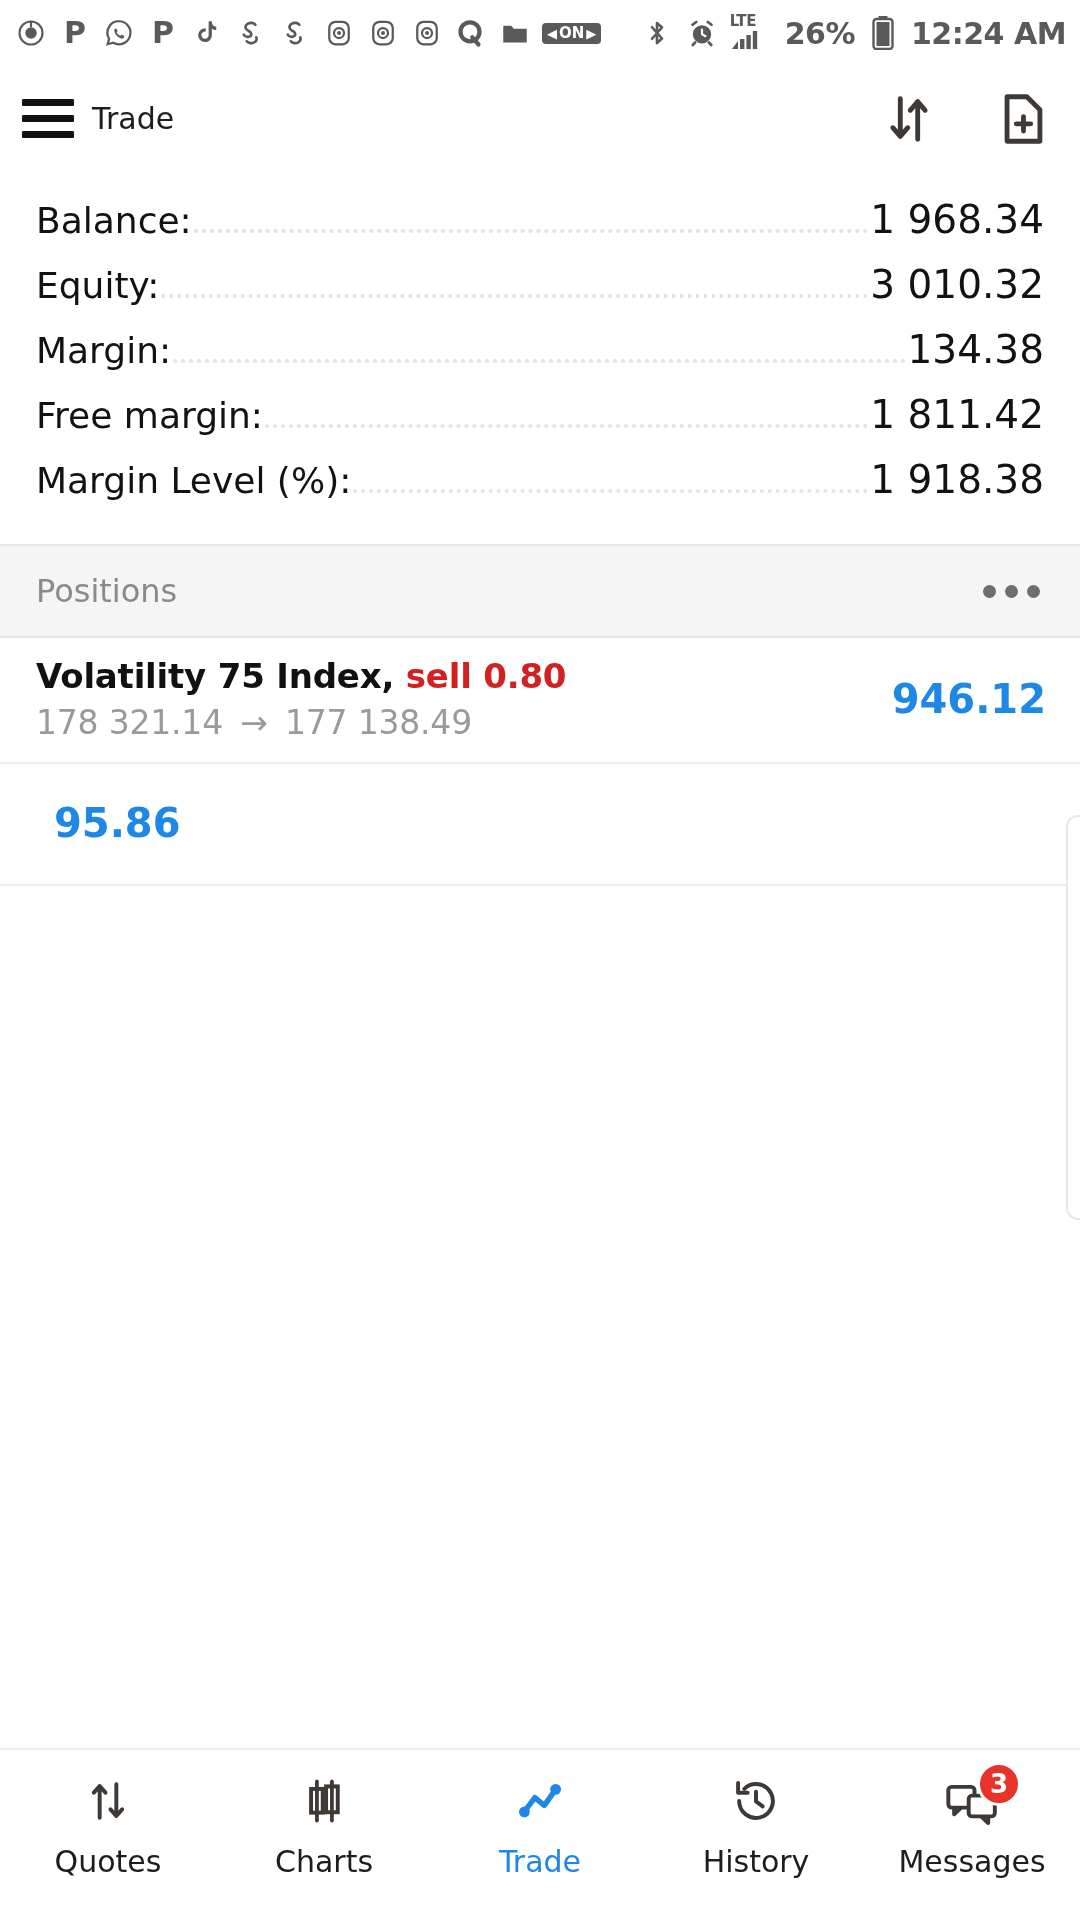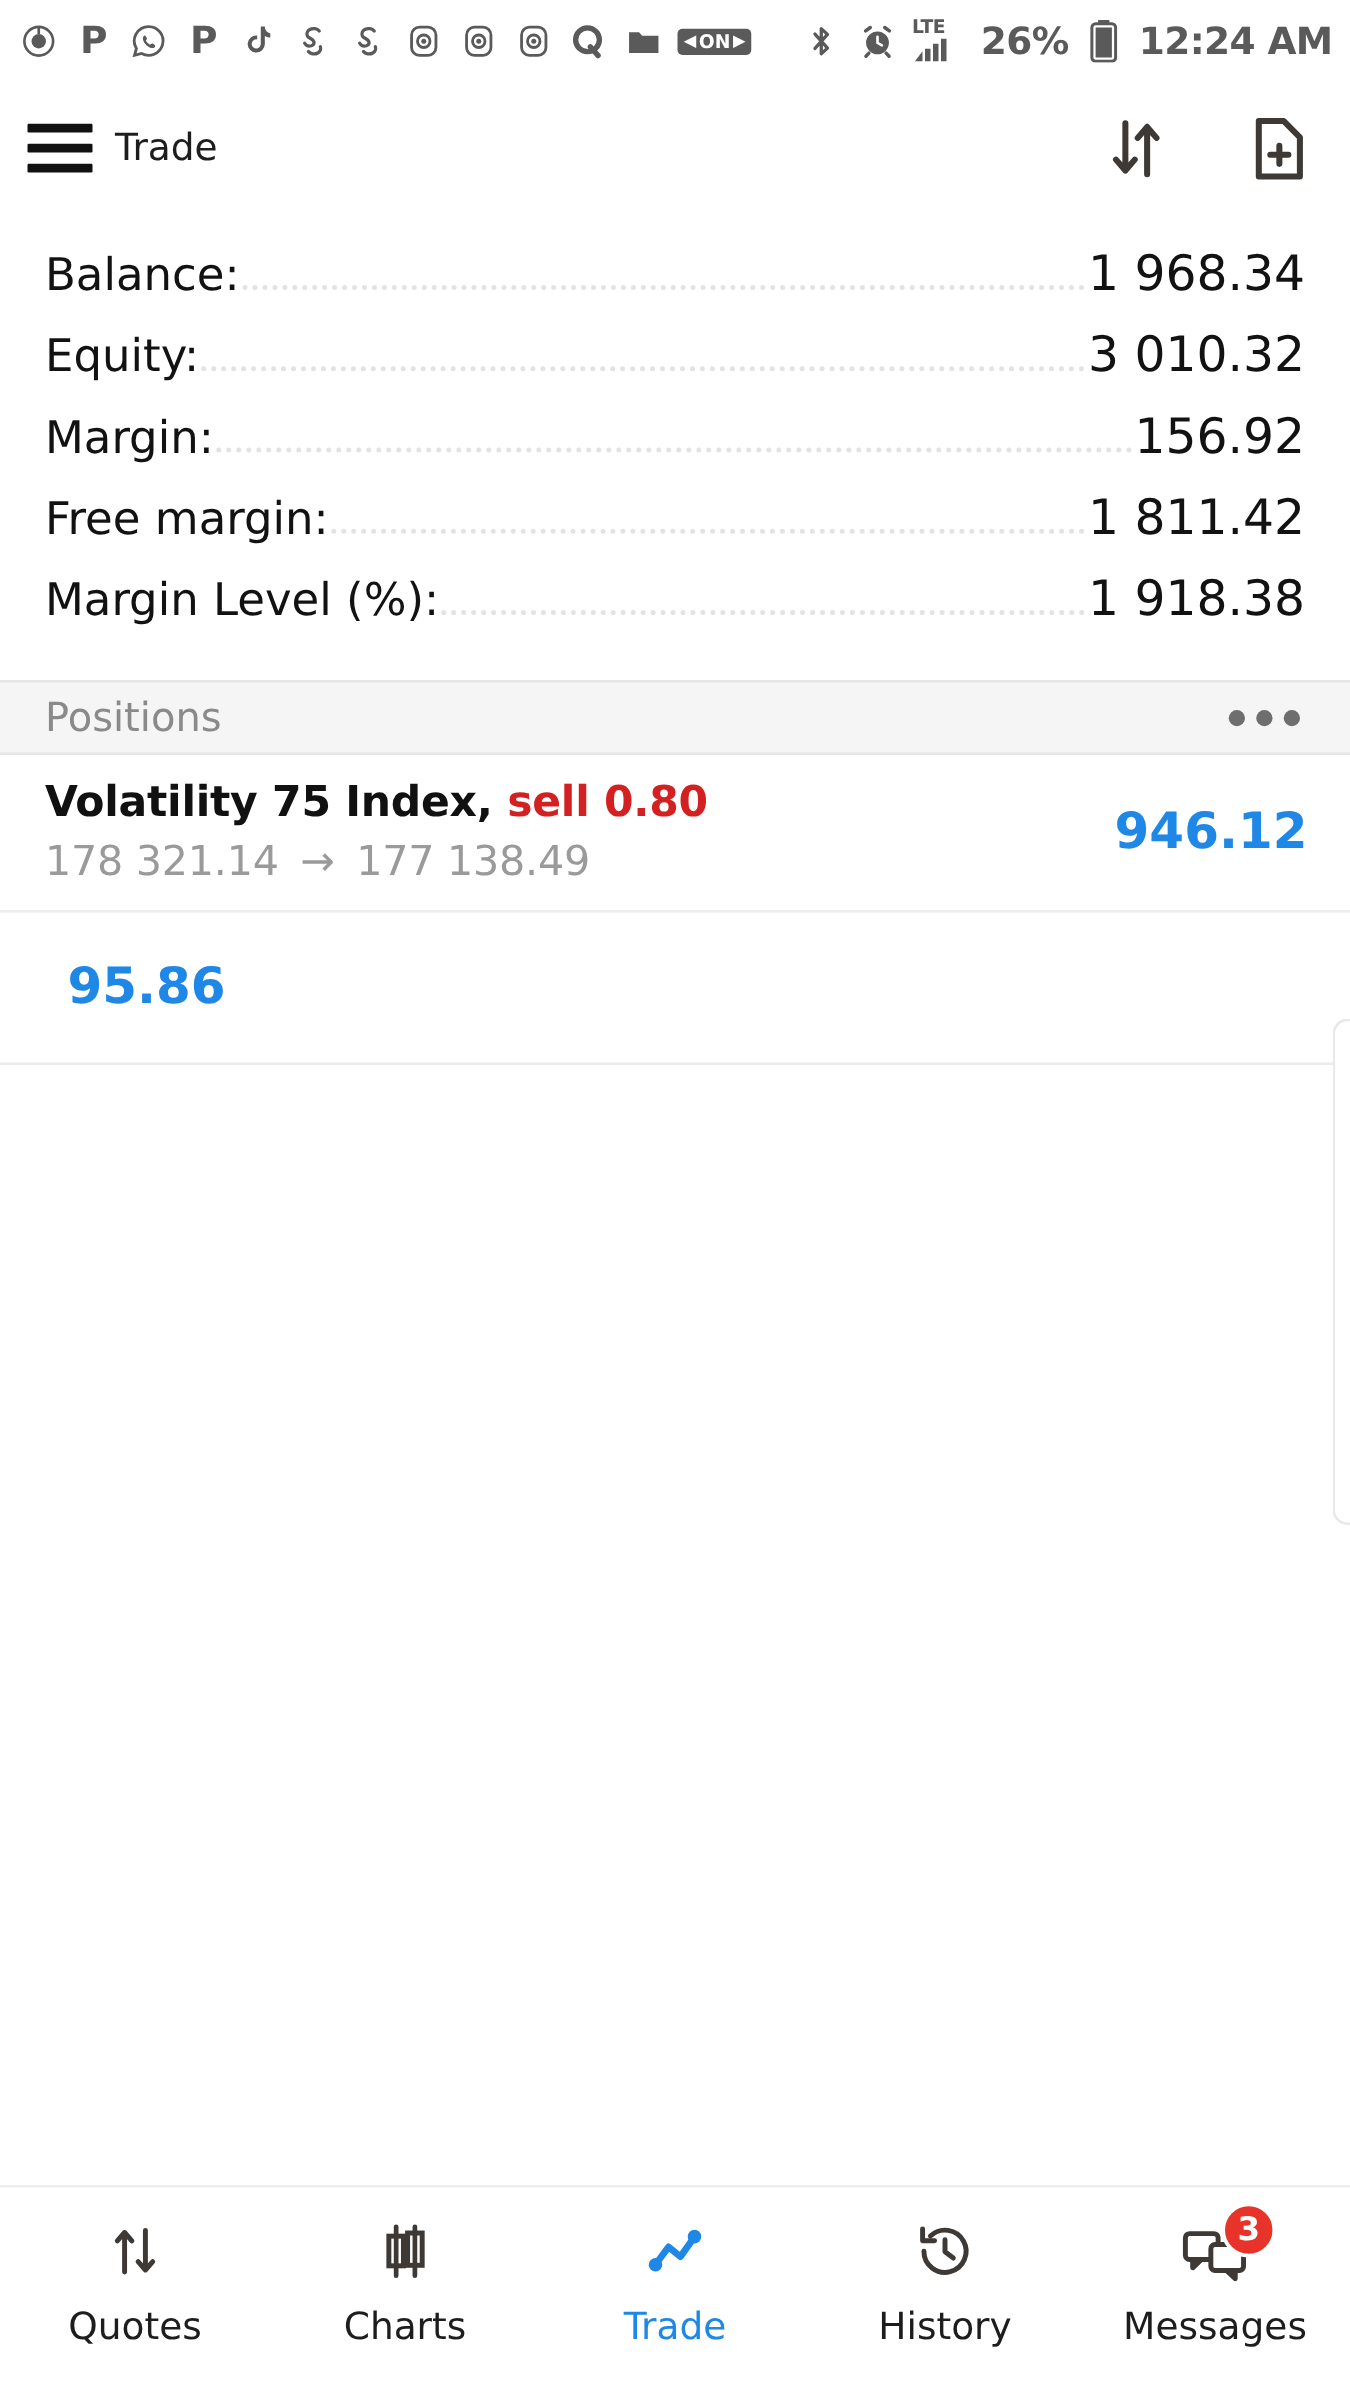--- a/index.html
+++ b/index.html
@@ -76,21 +76,21 @@
     border-bottom:4px dotted #e3e3e3;
     min-width:20px;
   }
   .svalue{ font-size:39px; color:#121212; white-space:nowrap; font-weight:400; }
 
   
   .sect-head{
     background:#f5f5f5;
     border-top:2px solid #e6e6e6;
     border-bottom:2px solid #e6e6e6;
-    height:60px;
+    height:94px;
     display:flex; align-items:center;
     padding:0 30px 0 36px;
   }
   .sect-title{ font-size:32px; color:#8a8a8a; }
   .dots-btn{
     margin-left:auto; display:flex; gap:9px; align-items:center;
     padding:10px; cursor:pointer;
   }
   .dots-btn i{ width:13px; height:13px; border-radius:50%; background:#6e6e6e; display:block; }
 
@@ -303,21 +303,21 @@
       <span class="svalue">1 968.34</span>
     </div>
     <div class="srow">
       <span class="slabel">Equity:</span>
       <span class="sdots"></span>
       <span class="svalue">3 010.32</span>
     </div>
     <div class="srow">
       <span class="slabel">Margin:</span>
       <span class="sdots"></span>
-      <span class="svalue">156.92</span>
+      <span class="svalue">134.38</span>
     </div>
     <div class="srow">
       <span class="slabel">Free margin:</span>
       <span class="sdots"></span>
       <span class="svalue">1 811.42</span>
     </div>
     <div class="srow">
       <span class="slabel">Margin Level (%):</span>
       <span class="sdots"></span>
       <span class="svalue">1 918.38</span>

